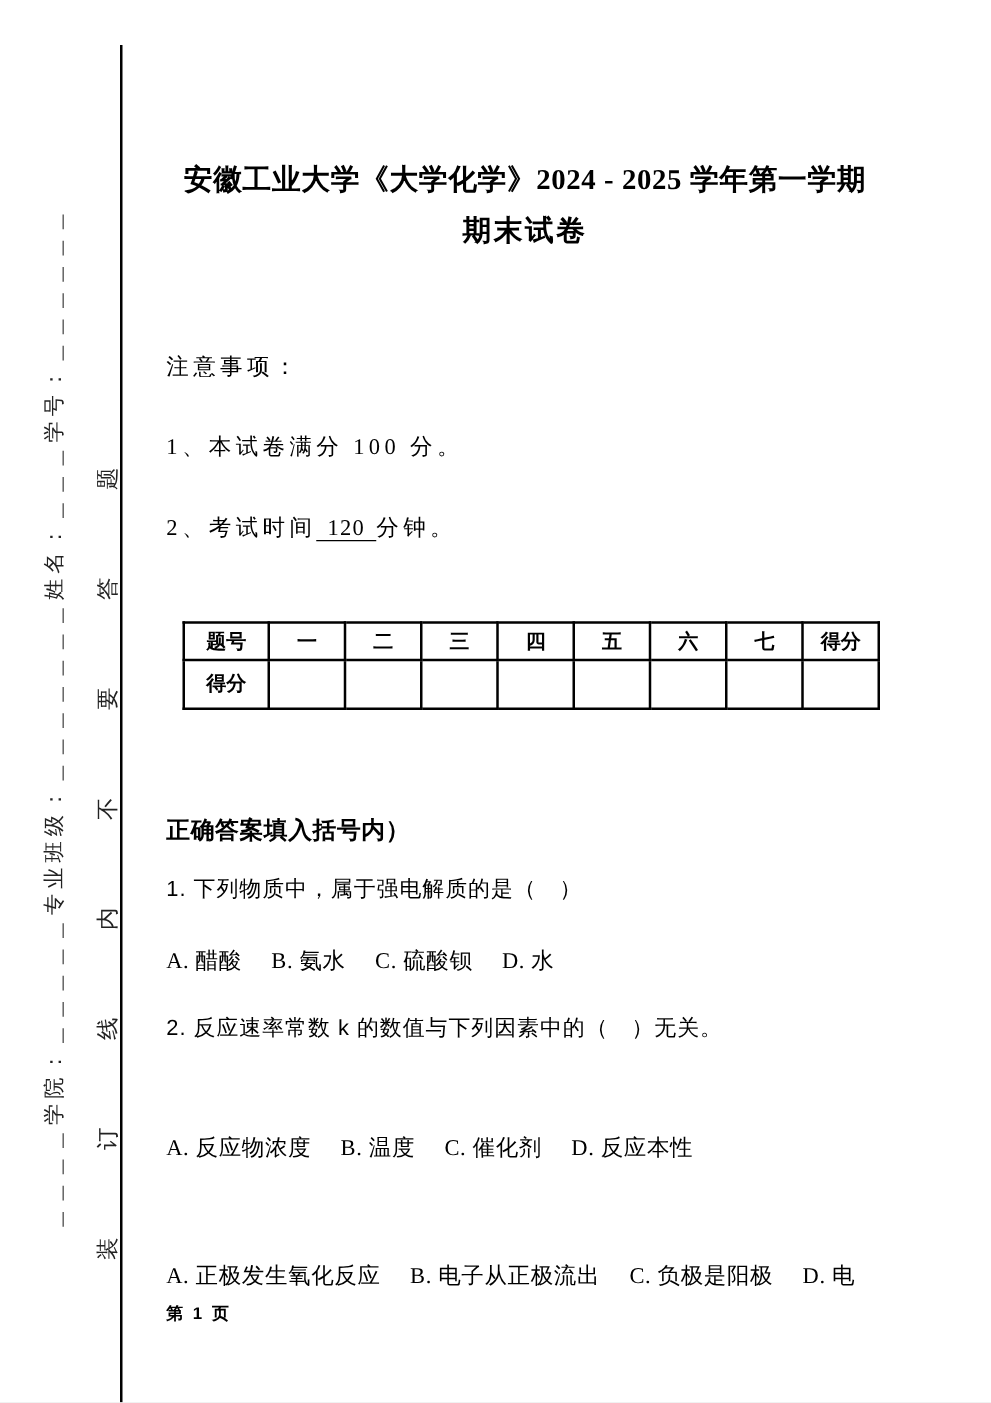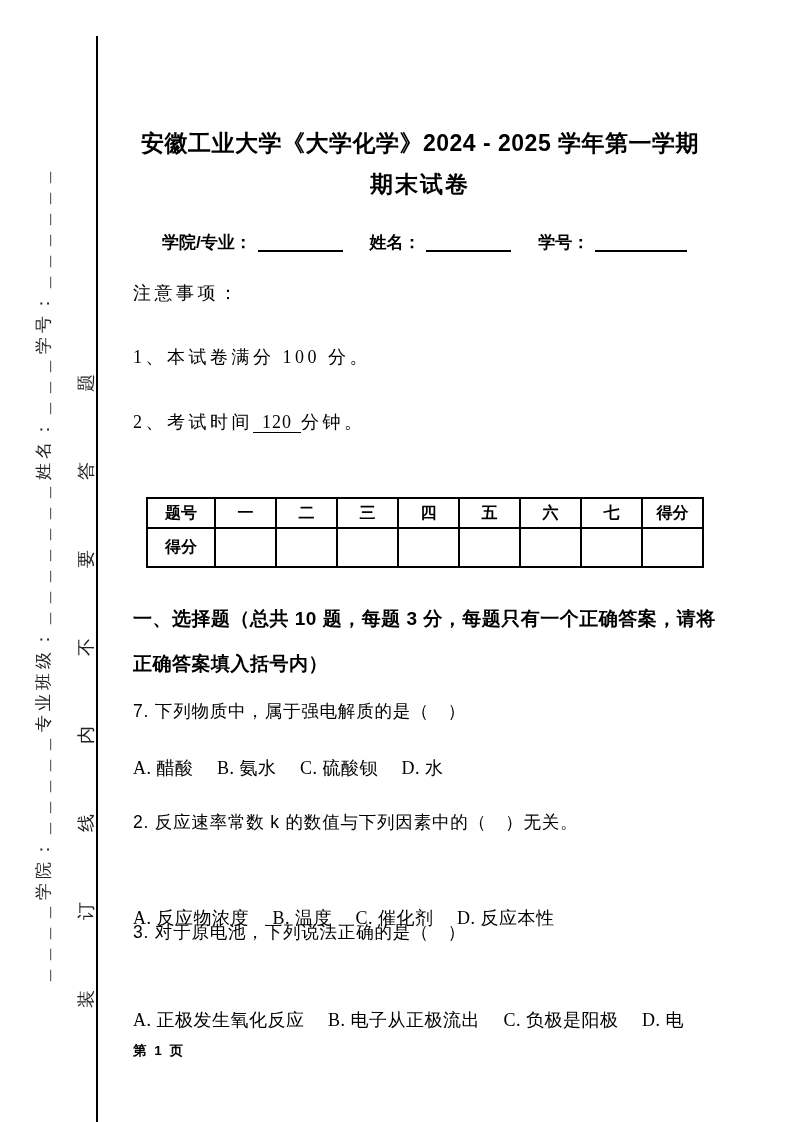--- a/index.html
+++ b/index.html
@@ -49,20 +49,21 @@
   }
 
   
   .abs { position: absolute; }
   .title {
     left: 110px; width: 620px;
     text-align: center;
     font-size: 23px;
     font-weight: 700;
     letter-spacing: 0.5px;
+    font-family: Liberation Serif, serif;
   }
   .title-1 { top: 128px; }
   .title-2 { top: 169px; letter-spacing: 2px; }
 
   .info-line {
     left: 162px; top: 231px;
     font-size: 17px;
     font-weight: 700;
     white-space: nowrap;
   }
@@ -157,25 +158,20 @@
 
 <div class="page">
 
   <div class="binding-line"></div>
   <div class="rot-strip margin-info-strip">＿＿＿＿学院：＿＿＿＿＿专业班级：＿＿＿＿＿＿＿姓名：＿＿＿学号：＿＿＿＿＿＿</div>
   <div class="rot-strip seal-strip">装订线内不要答题</div>
 
   <div class="abs title title-1">安徽工业大学《大学化学》2024 - 2025 学年第一学期</div>
   <div class="abs title title-2">期末试卷</div>
 
-  <div class="abs info-line">
-    <span>学院/专业：</span><span class="blank"></span><span class="gap"></span>
-    <span>姓名：</span><span class="blank"></span><span class="gap"></span>
-    <span>学号：</span><span class="blank wide"></span>
-  </div>
 
   <div class="abs serif-line notices-heading">注意事项：</div>
   <div class="abs serif-line notice-1">1、本试卷满分 100 分。</div>
   <div class="abs serif-line notice-2">
     <span>2、考试时间</span><span class="u-value">120</span><span>分钟。</span>
   </div>
 
   <table class="score-table">
     <tbody>
       <tr class="r-head">
@@ -196,27 +192,25 @@
         <td></td>
         <td></td>
         <td></td>
         <td></td>
         <td></td>
         <td></td>
       </tr>
     </tbody>
   </table>
 
-  <div class="abs section-heading section-l1">一、选择题（总共 10 题，每题 3 分，每题只有一个正确答案，请将</div>
   <div class="abs section-heading section-l2">正确答案填入括号内）</div>
 
-  <div class="abs q-stem q1-stem">7. 下列物质中，属于强电解质的是（　）</div>
+  <div class="abs q-stem q1-stem">1. 下列物质中，属于强电解质的是（　）</div>
   <div class="abs q-options q1-opt">A. 醋酸　 B. 氨水　 C. 硫酸钡　 D. 水</div>
 
   <div class="abs q-stem q2-stem">2. 反应速率常数 k 的数值与下列因素中的（　）无关。</div>
   <div class="abs q-options q2-opt">A. 反应物浓度　 B. 温度　 C. 催化剂　 D. 反应本性</div>
 
-  <div class="abs q-stem q3-stem">3. 对于原电池，下列说法正确的是（　）</div>
   <div class="abs q-options q3-opt">A. 正极发生氧化反应　 B. 电子从正极流出　 C. 负极是阳极　 D. 电</div>
 
   <div class="abs page-footer">第 1 页</div>
 
 </div>
 
 </body></html>

